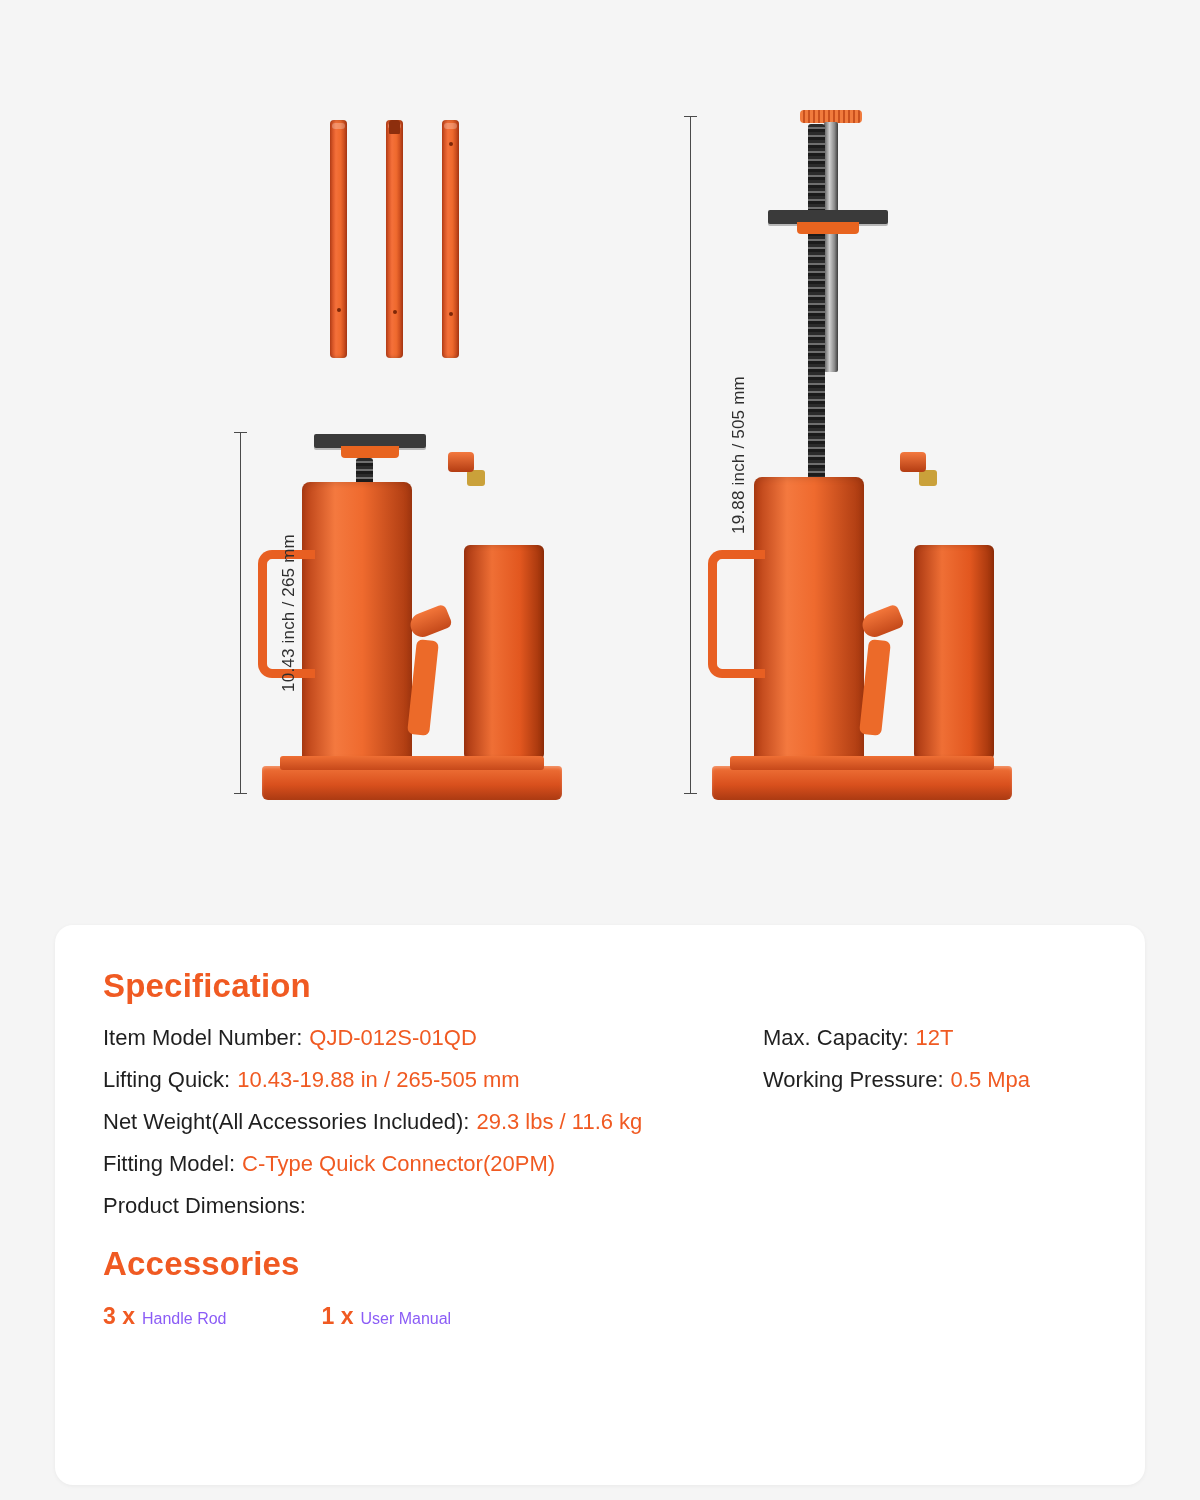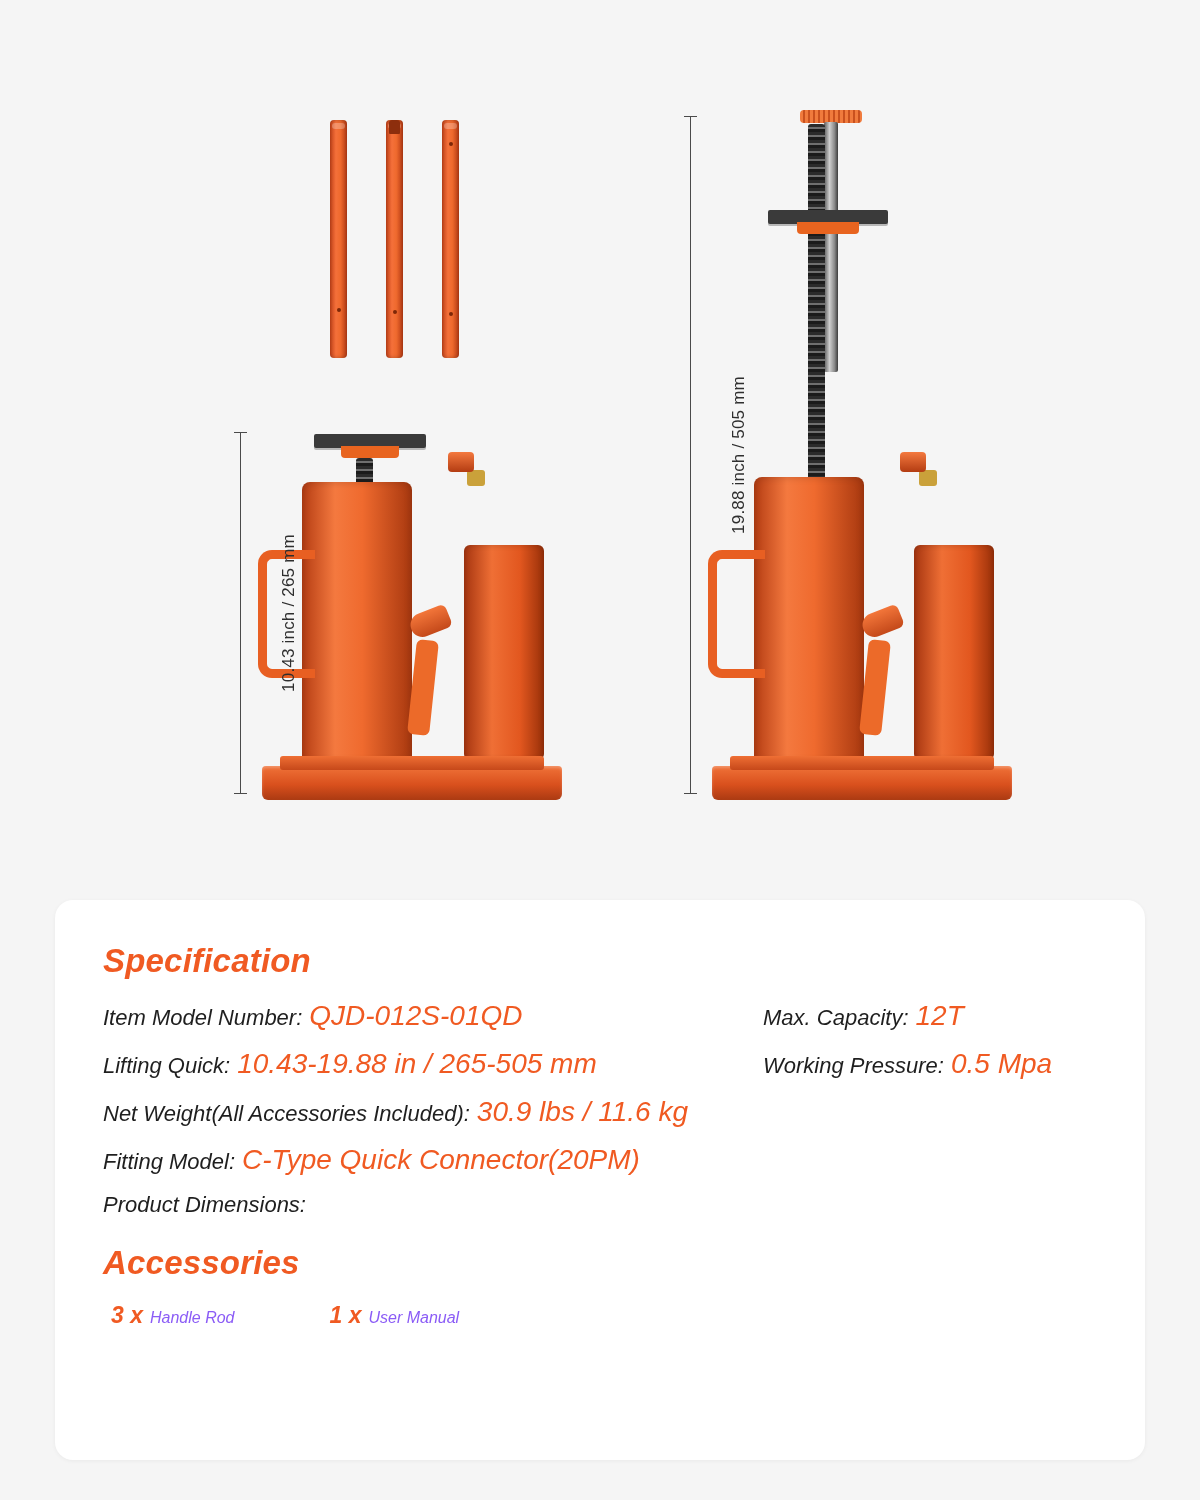--- a/index.html
+++ b/index.html
@@ -215,27 +215,26 @@
     white-space: nowrap;
     font-size: 17px;
     color: #2e2e2e;
     letter-spacing: .2px;
   }
 
   
   .card {
     position: absolute;
     left: 55px;
-    top: 900px;
+    top: 925px;
     width: 1090px;
     height: 560px;
     background: #ffffff;
     border-radius: 18px;
     box-shadow: 0 1px 4px rgba(0,0,0,0.05);
-    font-style: italic;
   }
   .card-inner {
     padding: 42px 48px 0 48px;
   }
   .section-title {
     color: #f05a22;
     font-size: 33px;
     font-weight: bold;
     margin: 0 0 20px 0;
     letter-spacing: .2px;
@@ -250,32 +249,31 @@
     align-items: baseline;
     text-align: right;
   }
   .spec-col.left { width: 660px; }
   .spec-label {
     font-size: 22px;
     color: #1f1f1f;
     white-space: nowrap;
   }
   .spec-value {
-    font-size: 28px;
+    font-size: 22px;
     color: #f05a22;
     margin-left: 7px;
     white-space: nowrap;
   }
   .acc-title {
     margin-top: 26px;
   }
   .acc-row {
     display: flex;
     align-items: flex-end;
-    margin-left: 8px;
   }
   .acc-item {
     display: flex;
     align-items: baseline;
     margin-right: 95px;
   }
   .acc-qty {
     font-size: 23px;
     color: #f05a22;
     font-weight: bold;
@@ -393,21 +391,21 @@
       </div>
       <div class="spec-col">
         <span class="spec-label">Working Pressure:</span>
         <span class="spec-value">0.5 Mpa</span>
       </div>
     </div>
 
     <div class="spec-row">
       <div class="spec-col">
         <span class="spec-label">Net Weight(All Accessories Included):</span>
-        <span class="spec-value">30.9 lbs / 11.6 kg</span>
+        <span class="spec-value">29.3 lbs / 11.6 kg</span>
       </div>
     </div>
 
     <div class="spec-row">
       <div class="spec-col">
         <span class="spec-label">Fitting Model:</span>
         <span class="spec-value">C-Type Quick Connector(20PM)</span>
       </div>
     </div>
 

